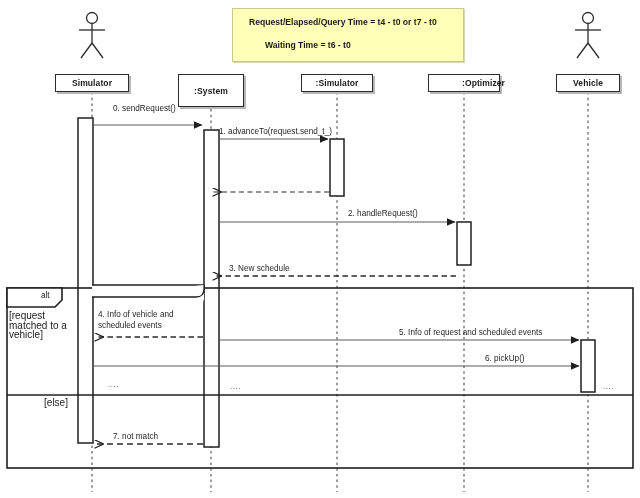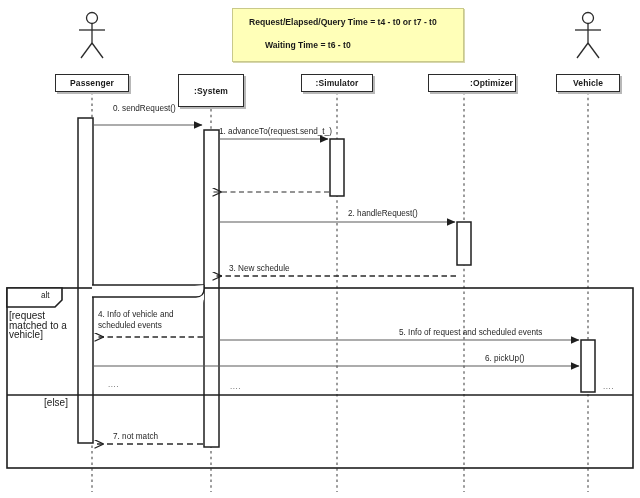--- a/index.html
+++ b/index.html
@@ -166,29 +166,29 @@
     <g stroke="#1f1f1f" stroke-width="1.1" fill="none">
       <line x1="7" y1="307" x2="7" y2="307"></line>
     </g>
   </svg>
 
   <div class="note-box" style="left:232px; top:8px; width:232px; height:54px;"></div>
   <div class="note-text" style="left:241px; top:17px;padding-left:8px;">Request/Elapsed/Query Time = t4 - t0 or t7 - t0</div>
   <div class="note-text" style="left:241px; top:40px;margin-left:24px;">Waiting Time = t6 - t0</div>
 
   <div class="lifeline-box" style="left:55px; top:74px; width:74px; height:18px;">
-    <span>Passenger</span>
+    <span>Simulator</span>
   </div>
   <div class="lifeline-box" style="left:178px; top:74px; width:66px; height:33px;">
     <span>:System</span>
   </div>
   <div class="lifeline-box" style="left:301px; top:74px; width:72px; height:18px;">
     <span>:Simulator</span>
   </div>
-  <div class="lifeline-box" style="left:428px; top:74px; width:88px; height:18px;padding-left:39px;">
+  <div class="lifeline-box" style="left:428px; top:74px; width:72px; height:18px;padding-left:39px;">
     <span>:Optimizer</span>
   </div>
   <div class="lifeline-box" style="left:556px; top:74px; width:64px; height:18px;">
     <span>Vehicle</span>
   </div>
 
   <div class="msg-label" style="left:113px; top:104px;">0. sendRequest()</div>
 
   <div class="msg-label" style="left:219px; top:127px;">1. advanceTo(request.send_t_)</div>
 

